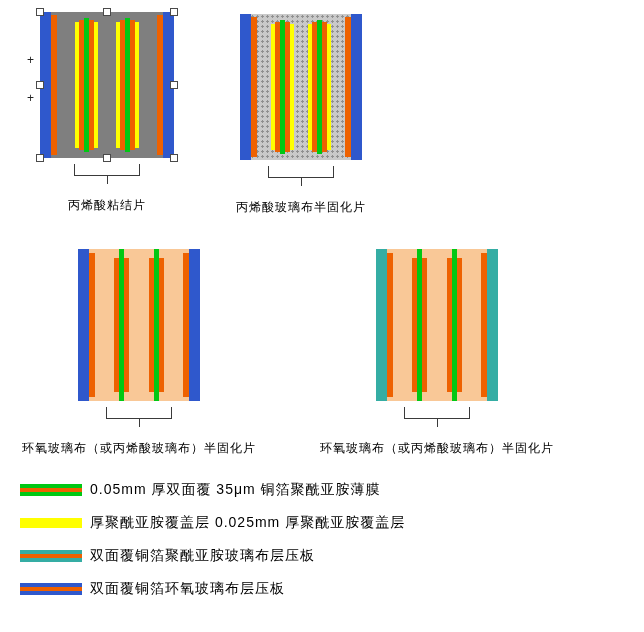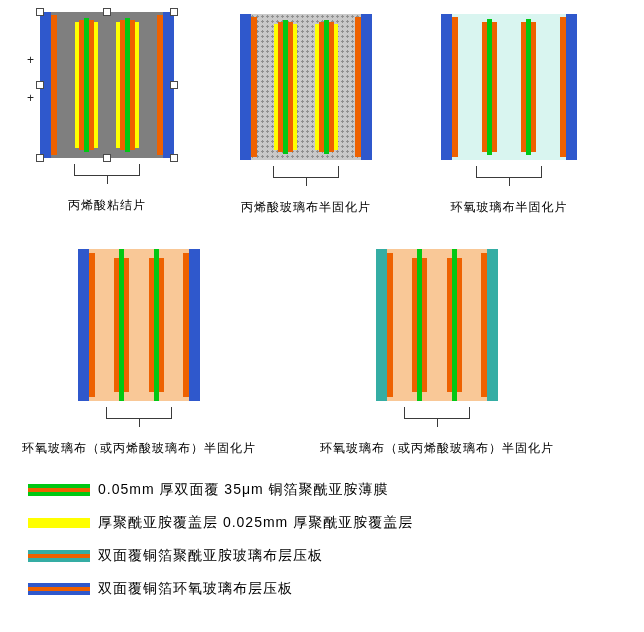--- a/index.html
+++ b/index.html
@@ -7,21 +7,21 @@
         font-family:"Liberation Sans","DejaVu Sans",sans-serif;color:#000;}
 
   
   .dblock{position:absolute;display:flex;flex-direction:column;align-items:center;}
   .stackwrap{position:relative;width:100%;}
   .stack{width:100%;display:flex;align-items:stretch;}
   .stripe{flex:0 0 auto;}
   .gap{flex:1 1 0px;}
 
   #dg0{left:40px;top:12px;width:134px;}  #dg0 .stack{height:146px;}
-  #dg1{left:240px;top:14px;width:132px;} #dg1 .stack{height:146px;}
+  #dg1{left:240px;top:14px;width:122px;} #dg1 .stack{height:146px;}
   #dg2{left:441px;top:14px;width:136px;} #dg2 .stack{height:146px;}
   #dg3{left:78px;top:249px;width:122px;} #dg3 .stack{height:152px;}
   #dg4{left:376px;top:249px;width:122px;}#dg4 .stack{height:152px;}
 
   .speckled{background-image:radial-gradient(circle,#8f8f8f 1px,transparent 1.2px);
             background-size:5px 5px;}
 
   
   .handle{position:absolute;width:6px;height:6px;background:#fff;border:1px solid #4a4a4a;z-index:3;}
   .h-nw{left:-4px;top:-4px;} .h-n{left:50%;margin-left:-4px;top:-4px;} .h-ne{right:-4px;top:-4px;}
@@ -31,21 +31,21 @@
   .p1{top:42px;} .p2{top:80px;}
 
   
   .brace{margin-top:6px;display:flex;flex-direction:column;align-items:center;}
   .brace-box{width:66px;height:12px;border:1px solid #3a3a3a;border-top:none;box-sizing:border-box;}
   .brace-stem{width:1px;height:8px;background:#3a3a3a;}
   .dlabel{margin-top:13px;font-size:12px;white-space:nowrap;letter-spacing:1px;}
 
   
   .legend{position:absolute;left:20px;top:481px;display:flex;flex-direction:column;gap:15px;}
-  .legend-row{display:flex;align-items:center;gap:8px;margin-left:8px;}
+  .legend-row{display:flex;align-items:center;gap:8px;}
   .swatch{width:62px;position:relative;display:flex;align-items:center;flex:0 0 auto;}
   .swatch-stripe{width:100%;height:4px;}
   .legend-text{font-size:14px;white-space:nowrap;letter-spacing:1px;}
 </style>
 </head>
 <body>
 
 <div class="page">
 
   <div class="dblock" id="dg0">
@@ -109,44 +109,20 @@
           <div class="stripe" style="width: 11px; background-color: rgb(47, 88, 204); margin-top: 0px; margin-bottom: 0px;"></div>
         </div>
     </div>
     <div class="brace">
       <div class="brace-box"></div>
       <div class="brace-stem"></div>
     </div>
     <div class="dlabel">丙烯酸玻璃布半固化片</div>
   </div>
 
-  <div class="dblock" id="dg2">
-    <div class="stackwrap">
-      <div class="stack" style="background-color: rgb(217, 245, 240);">
-          <div class="stripe" style="width: 11px; background-color: rgb(47, 88, 204); margin-top: 0px; margin-bottom: 0px;"></div>
-          <div class="stripe" style="width: 6px; background-color: rgb(238, 97, 0); margin-top: 3px; margin-bottom: 3px;"></div>
-          <div class="gap" style="flex-grow: 1;"></div>
-          <div class="stripe" style="width: 5px; background-color: rgb(238, 97, 0); margin-top: 8px; margin-bottom: 8px;"></div>
-          <div class="stripe" style="width: 5px; background-color: rgb(0, 200, 20); margin-top: 5px; margin-bottom: 5px;"></div>
-          <div class="stripe" style="width: 5px; background-color: rgb(238, 97, 0); margin-top: 8px; margin-bottom: 8px;"></div>
-          <div class="gap" style="flex-grow: 1;"></div>
-          <div class="stripe" style="width: 5px; background-color: rgb(238, 97, 0); margin-top: 8px; margin-bottom: 8px;"></div>
-          <div class="stripe" style="width: 5px; background-color: rgb(0, 200, 20); margin-top: 5px; margin-bottom: 5px;"></div>
-          <div class="stripe" style="width: 5px; background-color: rgb(238, 97, 0); margin-top: 8px; margin-bottom: 8px;"></div>
-          <div class="gap" style="flex-grow: 1;"></div>
-          <div class="stripe" style="width: 6px; background-color: rgb(238, 97, 0); margin-top: 3px; margin-bottom: 3px;"></div>
-          <div class="stripe" style="width: 11px; background-color: rgb(47, 88, 204); margin-top: 0px; margin-bottom: 0px;"></div>
-        </div>
-    </div>
-    <div class="brace">
-      <div class="brace-box"></div>
-      <div class="brace-stem"></div>
-    </div>
-    <div class="dlabel">环氧玻璃布半固化片</div>
-  </div>
 
   <div class="dblock" id="dg3">
     <div class="stackwrap">
       <div class="stack" style="background-color: rgb(249, 200, 151);">
           <div class="stripe" style="width: 11px; background-color: rgb(47, 88, 204); margin-top: 0px; margin-bottom: 0px;"></div>
           <div class="stripe" style="width: 6px; background-color: rgb(238, 97, 0); margin-top: 4px; margin-bottom: 4px;"></div>
           <div class="gap" style="flex-grow: 1;"></div>
           <div class="stripe" style="width: 5px; background-color: rgb(238, 97, 0); margin-top: 9px; margin-bottom: 9px;"></div>
           <div class="stripe" style="width: 5px; background-color: rgb(0, 200, 20); margin-top: 0px; margin-bottom: 0px;"></div>
           <div class="stripe" style="width: 5px; background-color: rgb(238, 97, 0); margin-top: 9px; margin-bottom: 9px;"></div>

